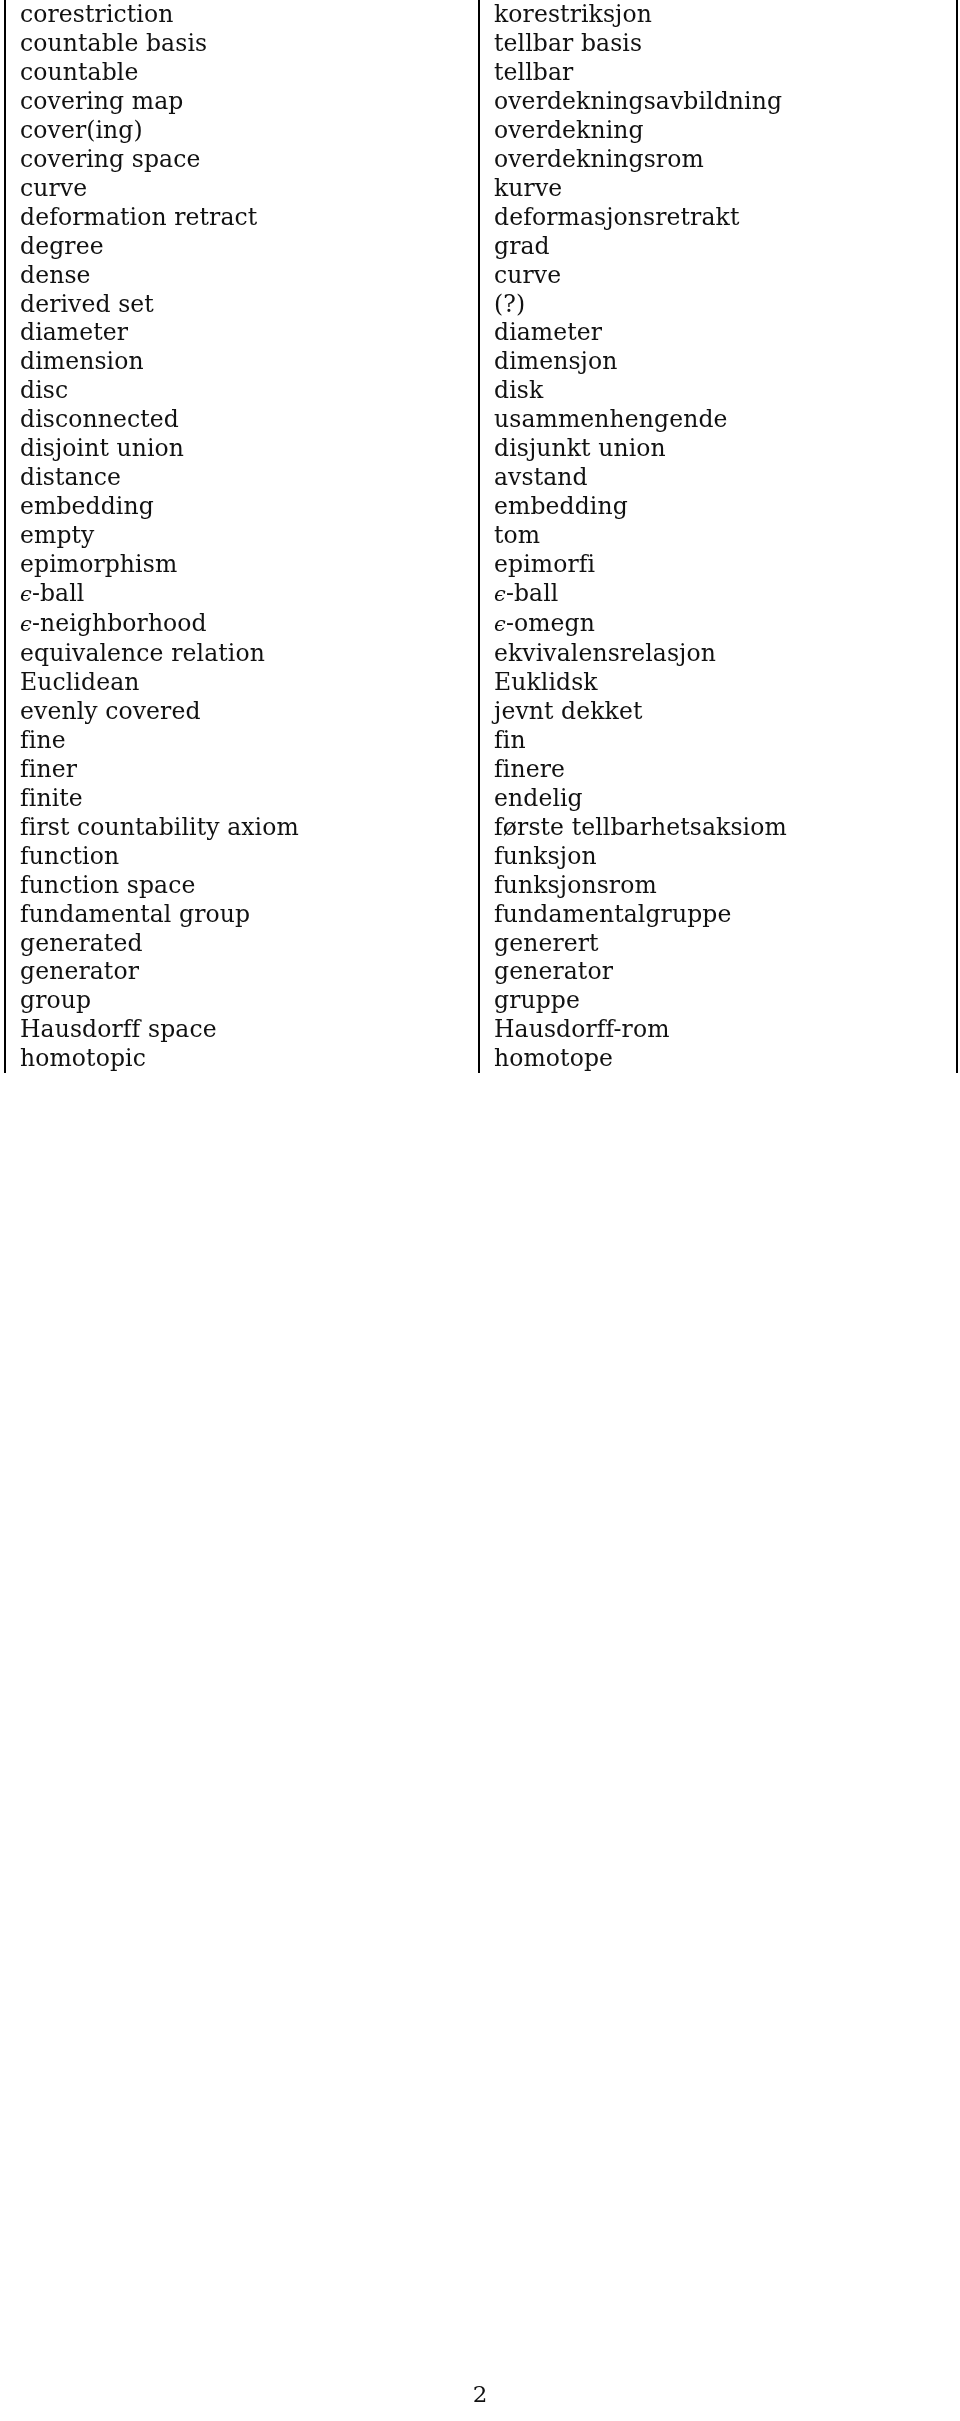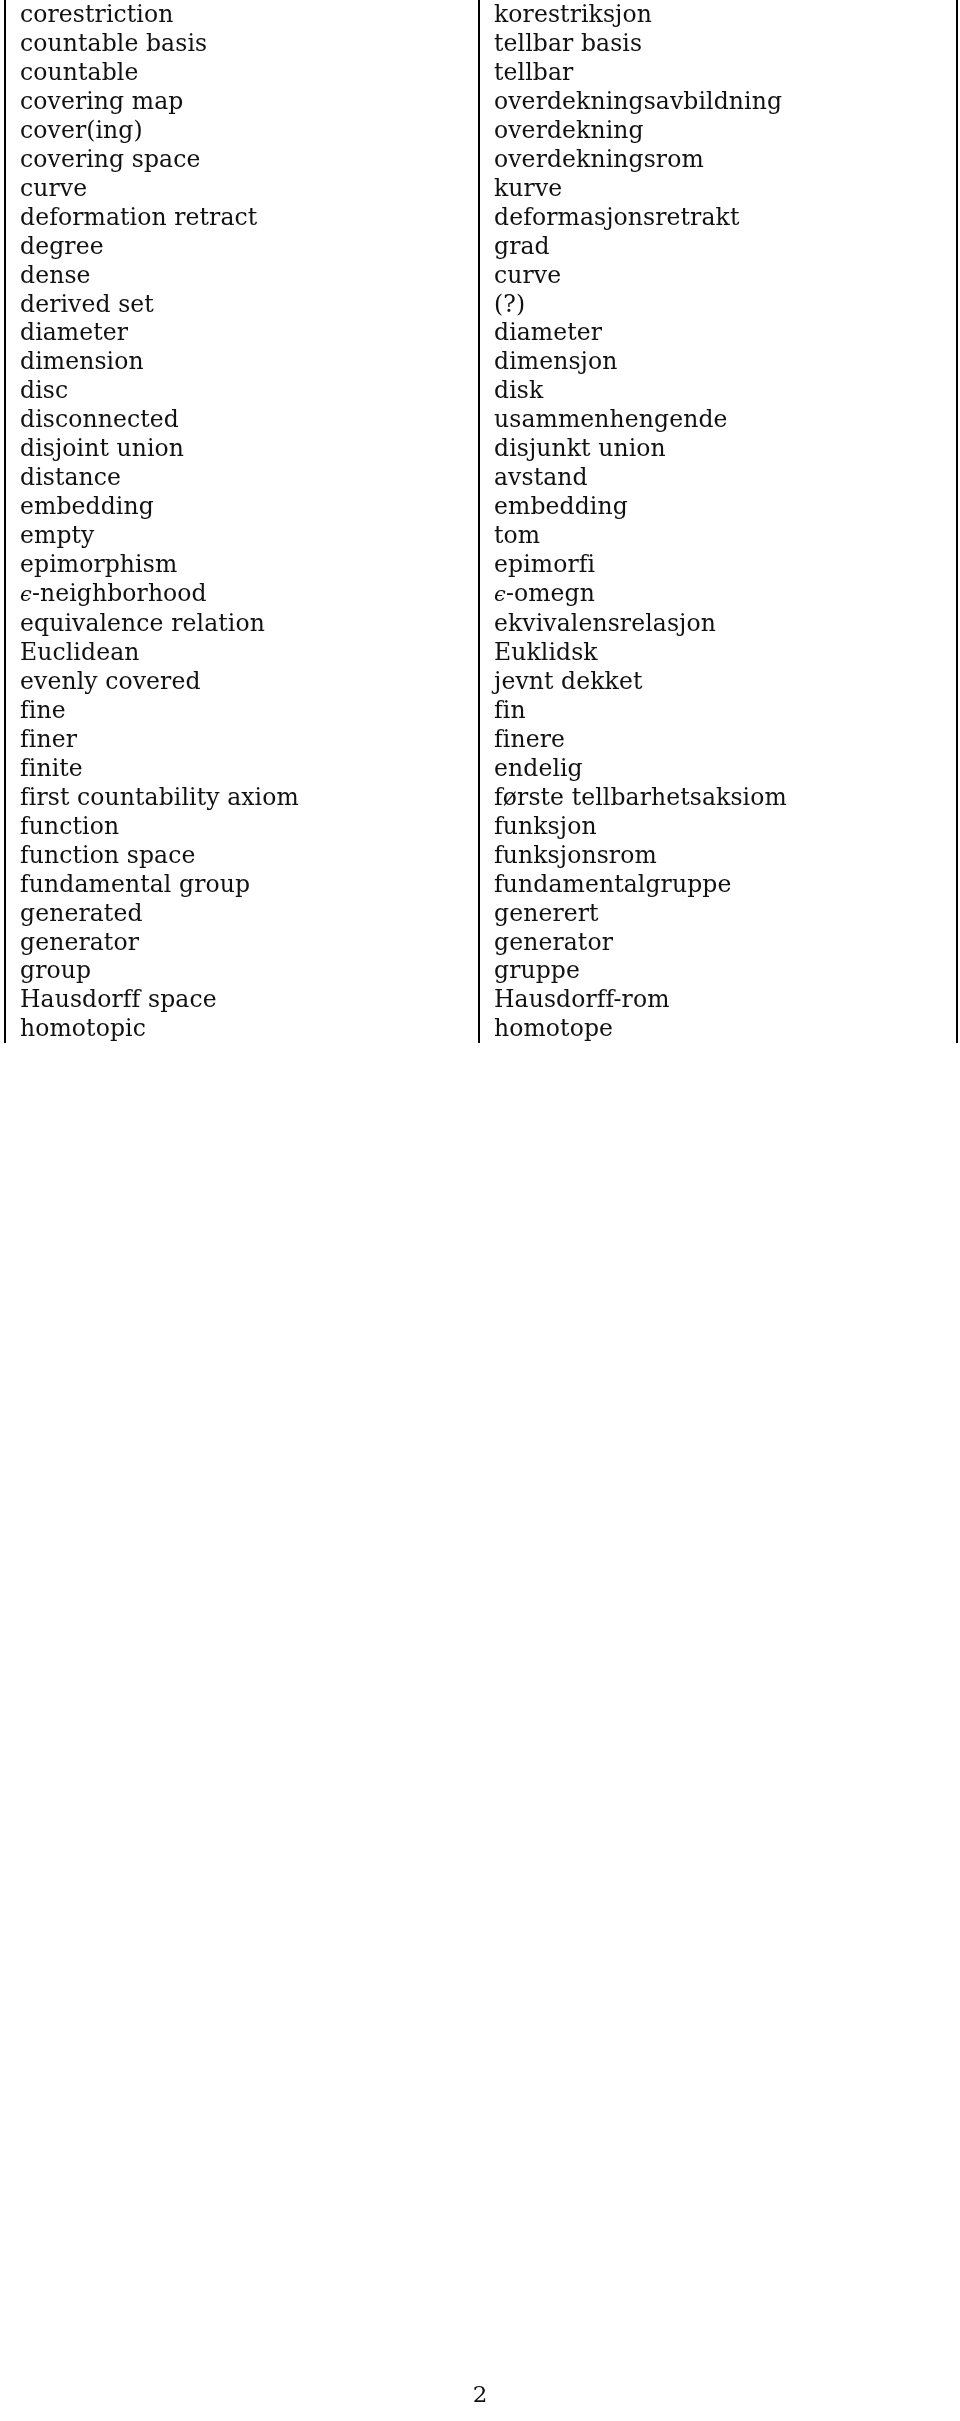--- a/index.html
+++ b/index.html
@@ -164,20 +164,24 @@
         </tr>
         <tr>
           <td class="term-en">empty</td>
           <td class="term-no">tom</td>
         </tr>
         <tr>
           <td class="term-en">epimorphism</td>
           <td class="term-no">epimorfi</td>
         </tr>
         <tr>
+          <td class="term-en"><span class="mathsym">ϵ</span>-ball</td>
+          <td class="term-no"><span class="mathsym">ϵ</span>-ball</td>
+        </tr>
+        <tr>
           <td class="term-en"><span class="mathsym">ϵ</span>-neighborhood</td>
           <td class="term-no"><span class="mathsym">ϵ</span>-omegn</td>
         </tr>
         <tr>
           <td class="term-en">equivalence relation</td>
           <td class="term-no">ekvivalensrelasjon</td>
         </tr>
         <tr>
           <td class="term-en">Euclidean</td>
           <td class="term-no">Euklidsk</td>

